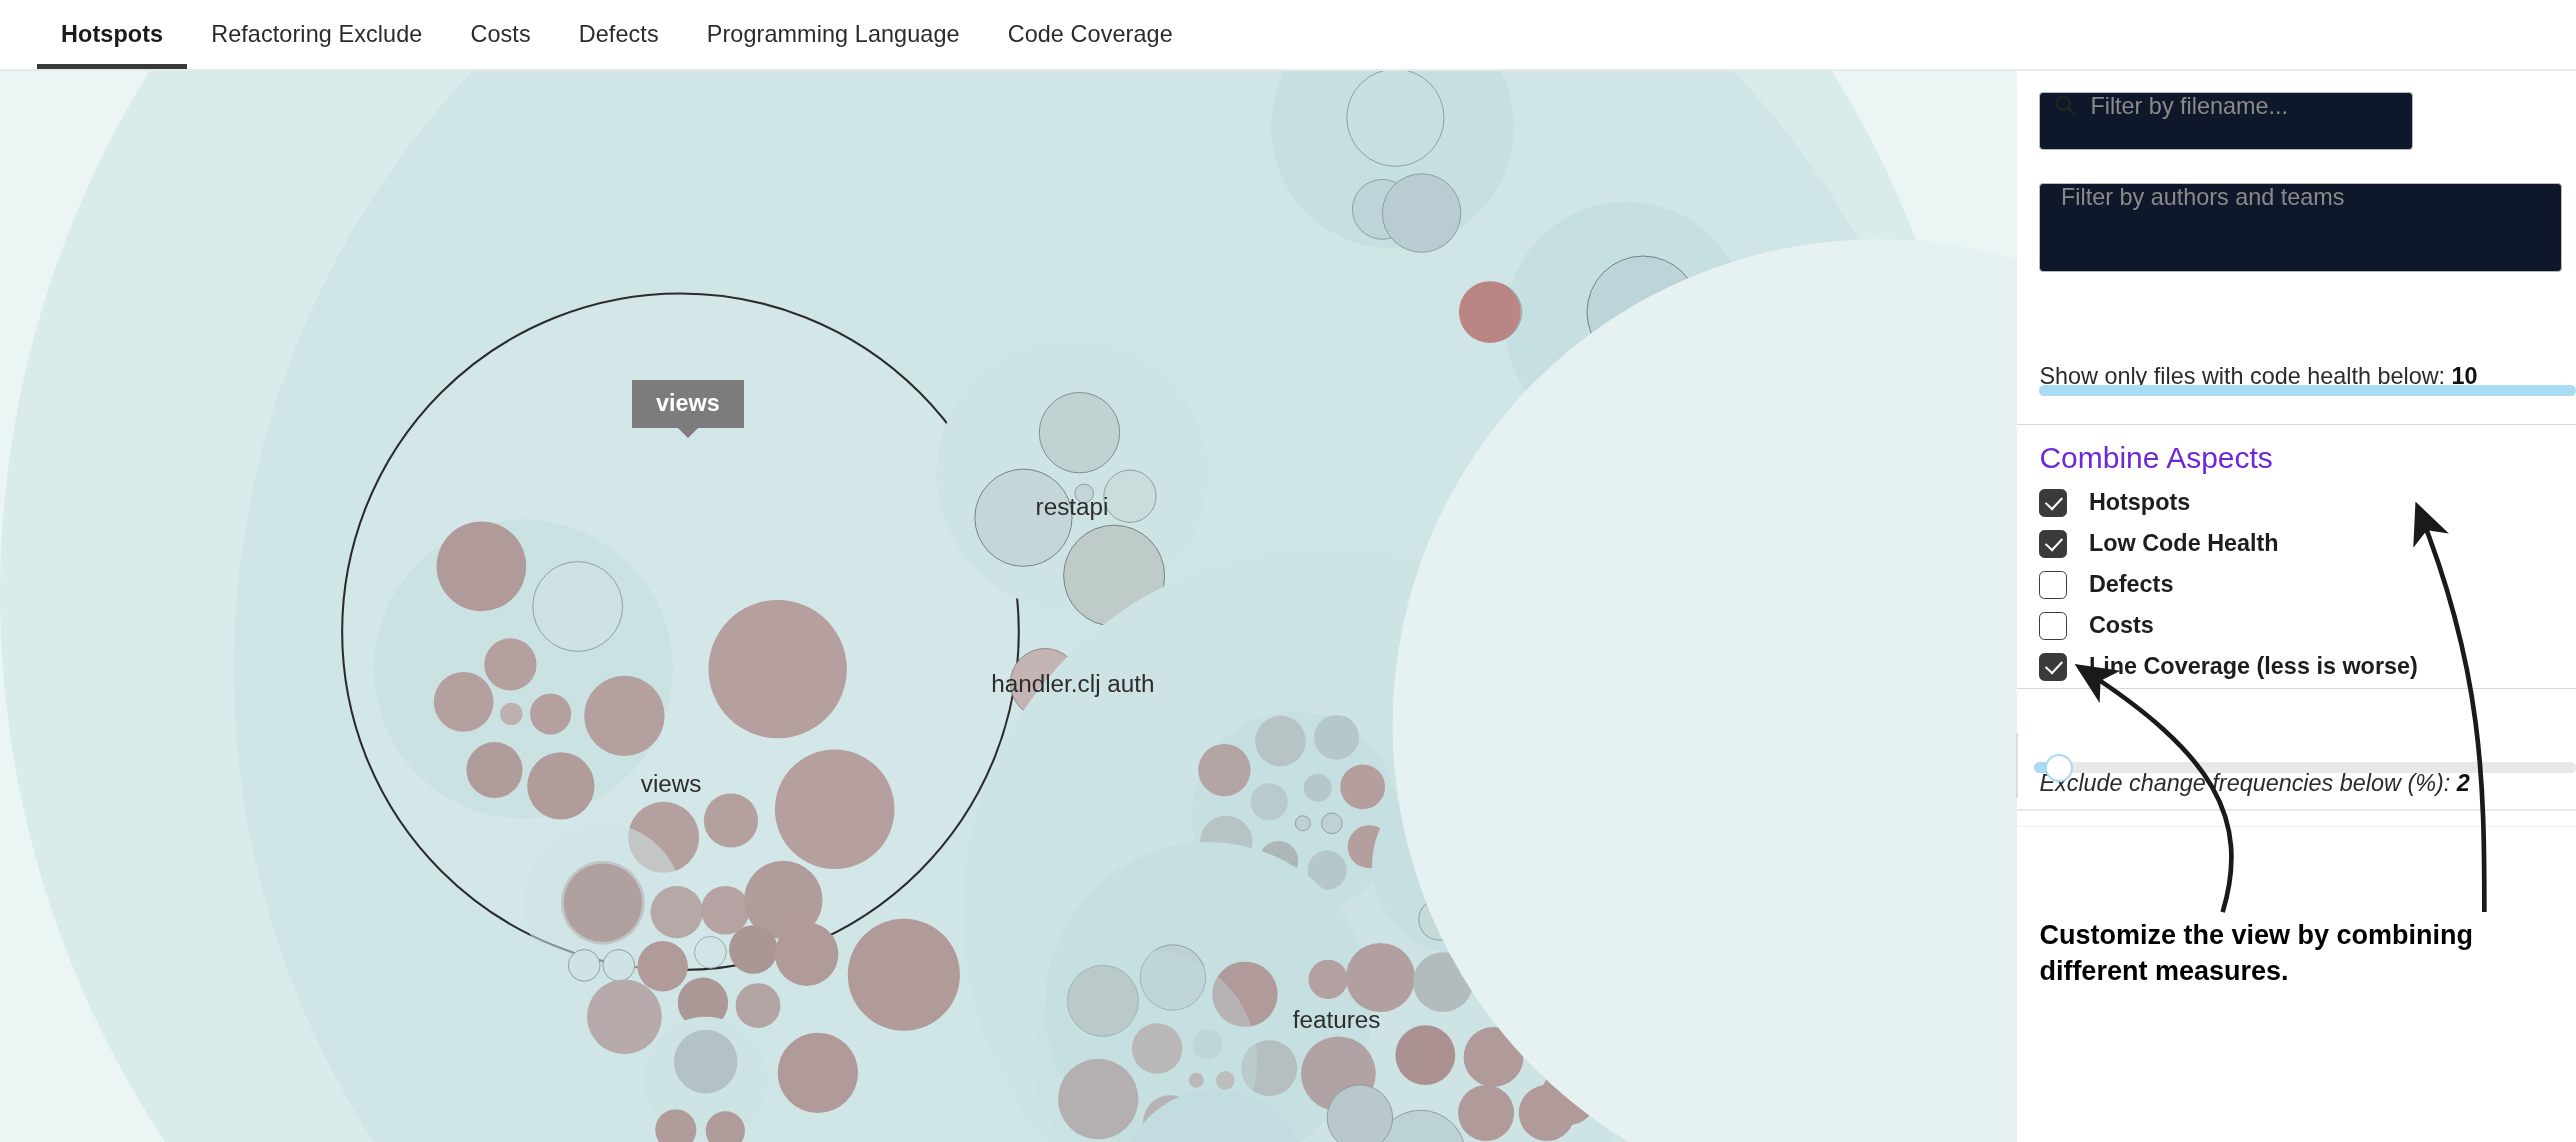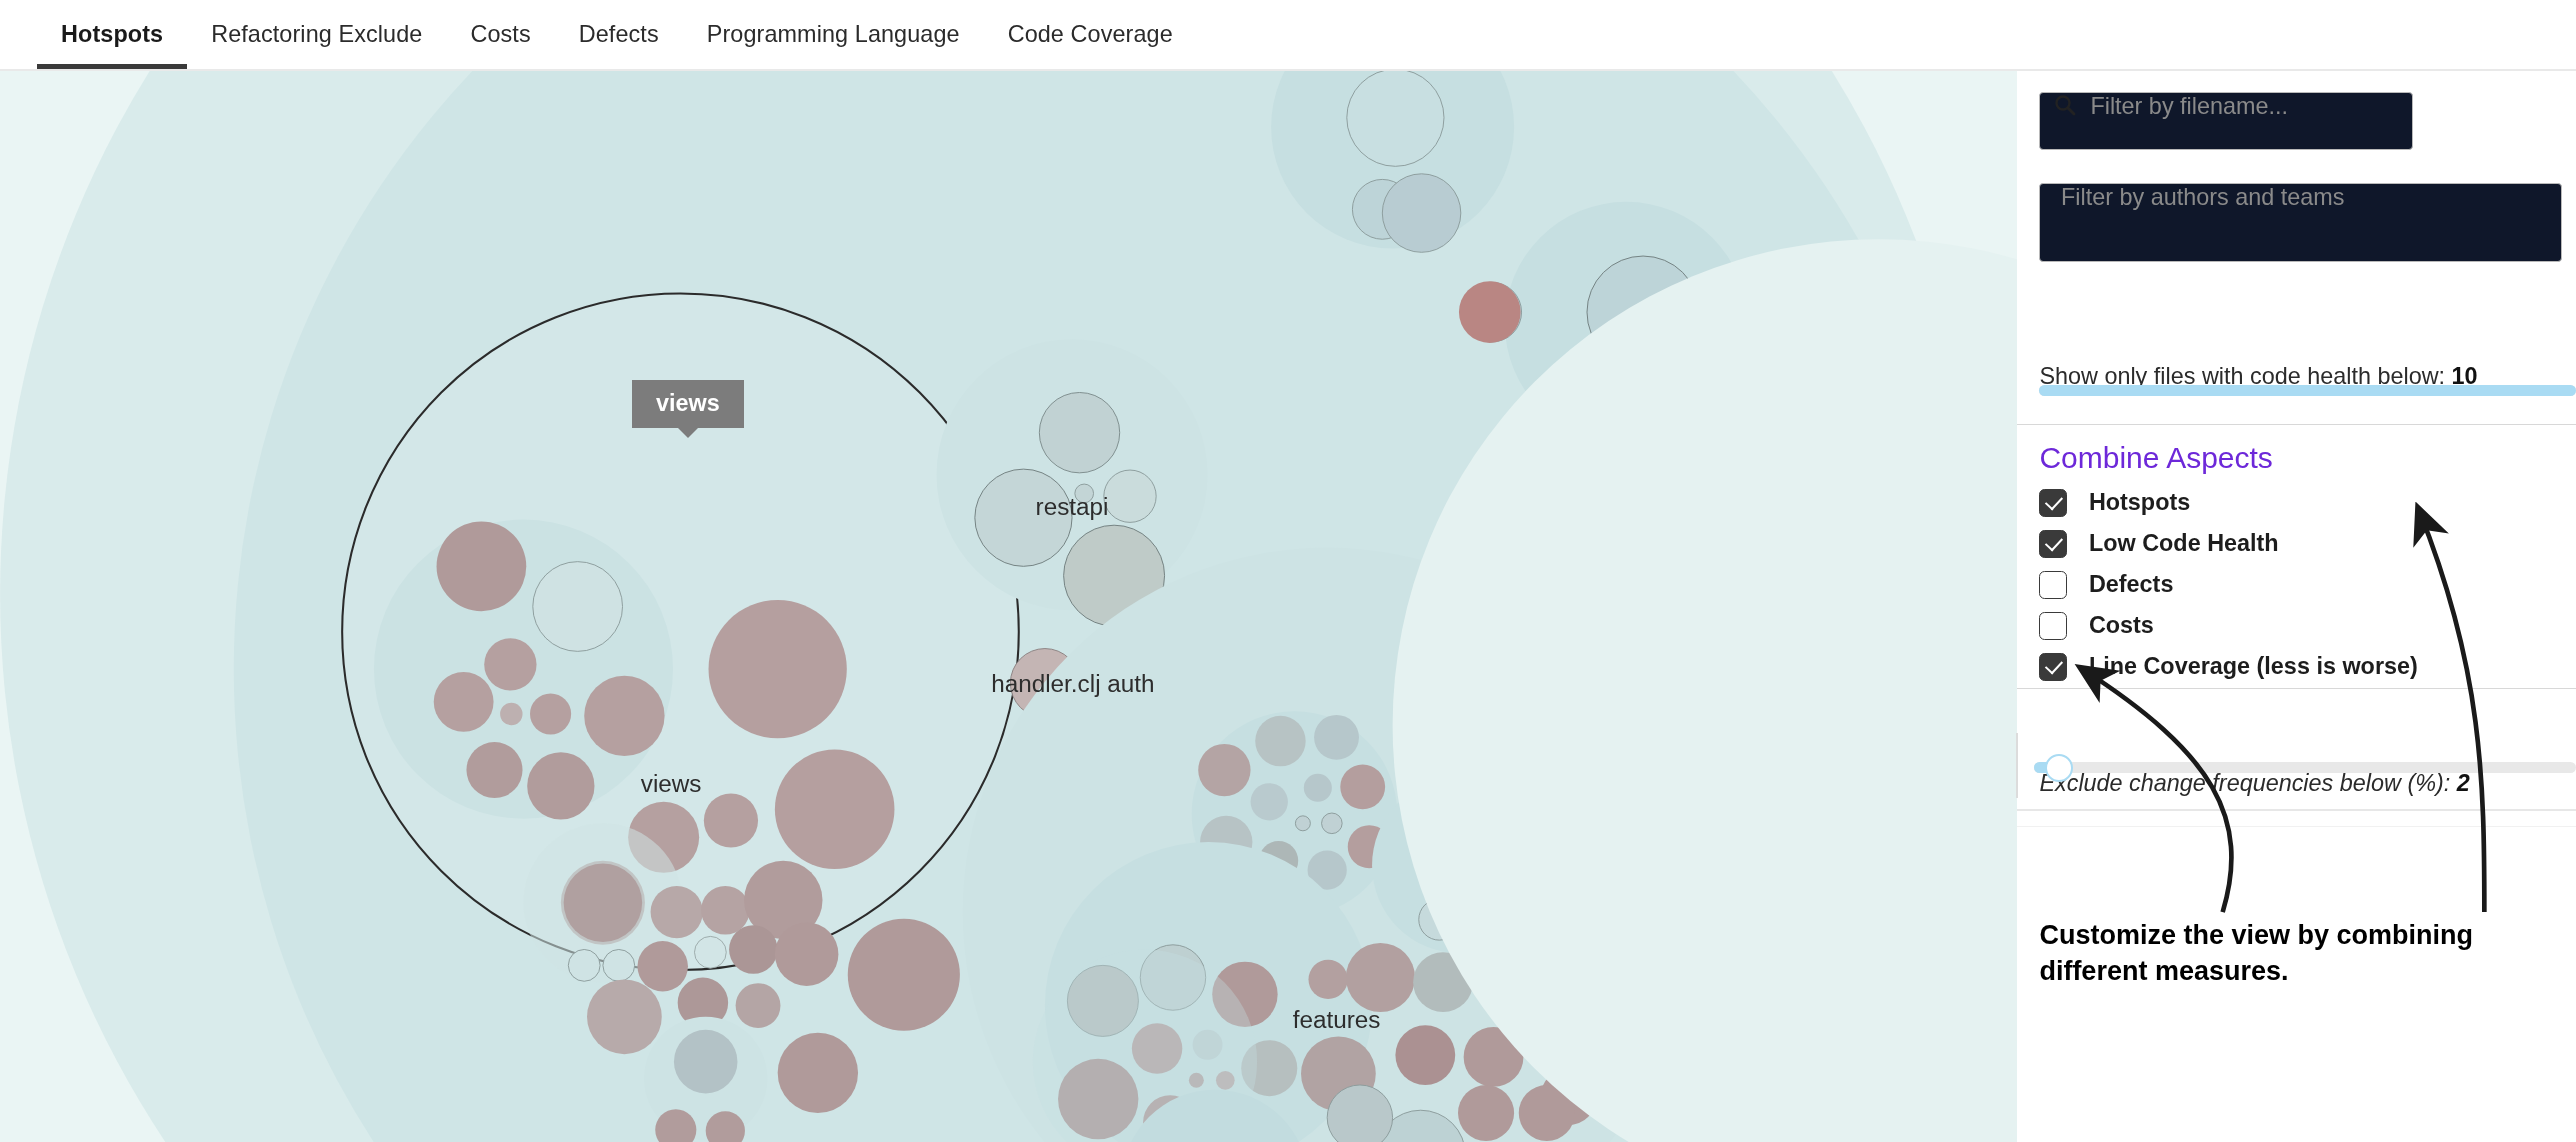--- a/index.html
+++ b/index.html
@@ -86,21 +86,21 @@
   .panel-inner { position:relative; width:100%; height:100%; }
 
   .field {
     position:absolute;
     border:0.9px solid #b9b9b9;
     border-radius:4px;
     background:#0f172a;
     display:flex; align-items:flex-start;
   }
   .field-filename { left:22.4px; top:20.6px; width:374px; height:58px; padding:0 13px; }
-  .field-authors  { left:22.4px; top:112px; width:523px; height:79px; padding:0 20.6px; }
+  .field-authors  { left:22.4px; top:112px; width:523px; height:89px; padding:0 20.6px; }
 
   .search-icon { width:24px; height:24px; margin-right:13px; flex:0 0 auto; }
   .field-text {
     font-size:23.4px; color:#8a8a8a; white-space:nowrap;
   }
 
   .ctrl-label {
     position:absolute;
     font-size:23.4px; color:#2b2b2b; white-space:nowrap;margin-top:32px;
   }

